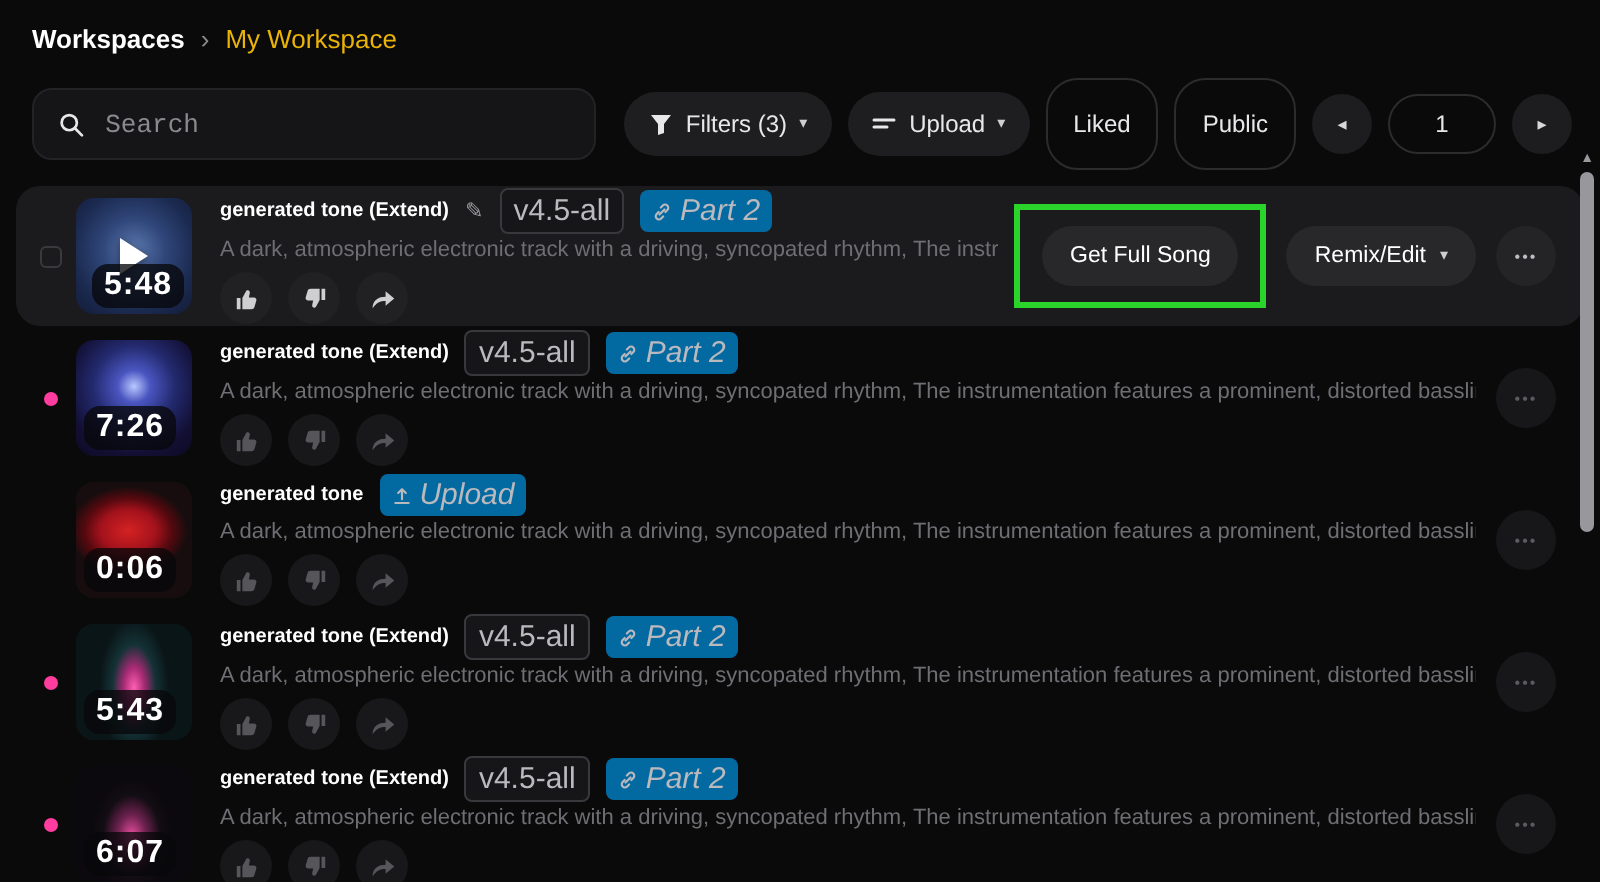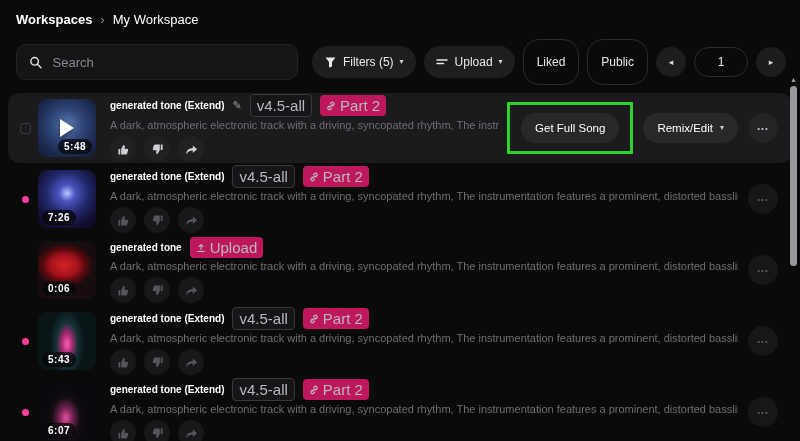--- a/index.html
+++ b/index.html
@@ -6,27 +6,27 @@
   html,body { width:800px; height:441px; overflow:hidden; }
   body {
     background:#0a0a0b; color:#fff;
     font-family:"Liberation Sans","DejaVu Sans",sans-serif;
     position:relative;
   }
   
   .crumbs { display:flex; align-items:center; gap:8px; padding:12px 16px 6px 16px; font-size:13px; }
   .crumb-root { font-weight:bold; color:#fff; cursor:pointer; }
   .crumb-sep { color:#8a8a8e; font-size:13px; }
-  .crumb-cur { color:#ffffff; }
+  .crumb-cur { color:#eab308; }
   
   .toolbar { display:flex; align-items:center; gap:8px; padding:6px 14px 8px 16px; }
   .search { flex:1 1 auto; min-width:0; height:36px; background:#151517; border:1px solid #232326;
     border-radius:10px; display:flex; align-items:center; gap:10px; padding:0 12px; margin-right:6px; }
   .search input { background:transparent; border:none; outline:none; color:#e8e8ea; font-size:13px; width:100%;
-    font-family:Liberation Sans, sans-serif; }
+    font-family:Liberation Mono, monospace; }
   .search input::placeholder { color:#8a8a8e; }
   .pill { display:flex; align-items:center; gap:6px; height:32px; padding:0 12px; border-radius:16px;
     background:#1e1e21; border:none; color:#e8e8ea; font-size:12px; cursor:pointer; white-space:nowrap;
     font-family:inherit; }
   .pill.outline { background:transparent; border:1px solid #2c2c2f; height:46px; padding:0 13px; }
   .chev { font-size:8px; color:#cfcfd2; line-height:1; }
   .circle-btn { width:30px; height:30px; border-radius:50%; background:#1d1d20; border:none; color:#d8d8da;
     font-size:9px; display:flex; align-items:center; justify-content:center; cursor:pointer; flex:0 0 auto; }
   .page-pill { width:54px; height:30px; border:1px solid #2c2c2f; background:transparent; border-radius:16px;
     color:#e8e8ea; font-size:12px; display:flex; align-items:center; justify-content:center; cursor:pointer; flex:0 0 auto; }
@@ -41,30 +41,30 @@
   .art1 { background:radial-gradient(circle at 50% 45%, #5d7bb0 0%, #31487c 35%, #1b2a50 70%, #141c38 100%); }
   .art2 { background:radial-gradient(circle at 50% 40%, #b8c8ff 0%, #4a55c0 18%, #232a6e 45%, #120f33 75%, #0d0a24 100%); }
   .art3 { background:radial-gradient(ellipse 60% 45% at 45% 42%, #d42222 0%, #a3121c 40%, #57090f 62%, #170d0e 85%); }
   .art4 { background:radial-gradient(ellipse 30% 60% at 50% 55%, #ff5fb0 0%, #a62a74 30%, #143236 62%, #0a1517 100%); }
   .art5 { background:radial-gradient(ellipse 35% 50% at 48% 60%, #e84f9e 0%, #6e2250 35%, #130d14 70%, #0b090d 100%); }
   .art6 { background:radial-gradient(ellipse 40% 50% at 40% 30%, #c2401e 0%, #3a120c 45%, #120b0b 80%); }
   .play { position:absolute; left:50%; top:50%; transform:translate(-50%,-50%); width:0; height:0;
     border-left:14px solid #fff; border-top:9px solid transparent; border-bottom:9px solid transparent;
     filter:drop-shadow(0 1px 2px rgba(0,0,0,.5)); }
   .dur { position:absolute; bottom:3px; right:4px; background:rgba(8,8,10,.78); border-radius:8px;
-    padding:2px 6px; font-size:10px; font-weight:bold; letter-spacing:.5px; color:#fff; }
+    padding:2px 6px; font-size:16px; font-weight:bold; letter-spacing:.5px; color:#fff; }
   .dur.left { right:auto; left:4px; }
   .content { flex:1 1 auto; min-width:0; }
   .title-line { display:flex; align-items:center; gap:8px; margin-bottom:2px; }
   .title { font-size:10px; font-weight:bold; color:#fff; cursor:pointer; white-space:nowrap; }
   .edit-ic { color:#9a9a9e; font-size:11px; cursor:pointer; }
   .badge { font-size:15px; color:#b9b9be; border-radius:4px; padding:2px 6px; white-space:nowrap;
     display:flex; align-items:center; gap:4px; }
   .badge.model { border:1px solid #39393d; background:#161618; }
-  .badge.dark { background:#be185d; cursor:pointer; }
+  .badge.dark { background:#0369a1; cursor:pointer;font-style:italic; }
   .desc { font-size:11px; color:#6e6e73; white-space:nowrap; overflow:hidden; margin-bottom:5px; }
   .actions { display:flex; gap:8px; }
   .act { width:26px; height:26px; border-radius:50%; background:#212124; border:none; display:flex;
     align-items:center; justify-content:center; cursor:pointer; }
   .act svg { fill:#cfcfd2; }
   .row.dim .act { background:#18181a; }
   .row.dim .act svg { fill:#55555a; }
   .row-buttons { display:flex; align-items:center; gap:10px; flex:0 0 auto; margin-left:8px; }
   .green-box { border:3px solid #2bd42b; padding:8px 11px; display:flex; align-items:center; }
   .btn { background:#28282b; border:none; border-radius:17px; height:30px; padding:0 14px; color:#fff;
@@ -95,21 +95,21 @@
     <svg width="15" height="15" viewBox="0 0 15 15">
       <circle cx="6.2" cy="6.2" r="4.2" class="icon-stroke"></circle>
       <line x1="9.6" y1="9.6" x2="13.2" y2="13.2" class="icon-stroke"></line>
     </svg>
     <input type="text" placeholder="Search" style="">
   </div>
   <button class="pill">
     <svg width="13" height="12" viewBox="0 0 13 12">
       <path d="M1.5 1.5 h10 L8 6 v4.5 l-3 1 V6 Z" fill="#e8e8ea"></path>
     </svg>
-    <span>Filters (5)</span>
+    <span>Filters (3)</span>
     <span class="chev">▾</span>
   </button>
   <button class="pill">
     <svg width="13" height="11" viewBox="0 0 13 11">
       <line x1="1" y1="3" x2="11" y2="3" class="icon-stroke"></line>
       <line x1="1" y1="6.5" x2="7.5" y2="6.5" class="icon-stroke"></line>
     </svg>
     <span>Upload</span>
     <span class="chev">▾</span>
   </button>

